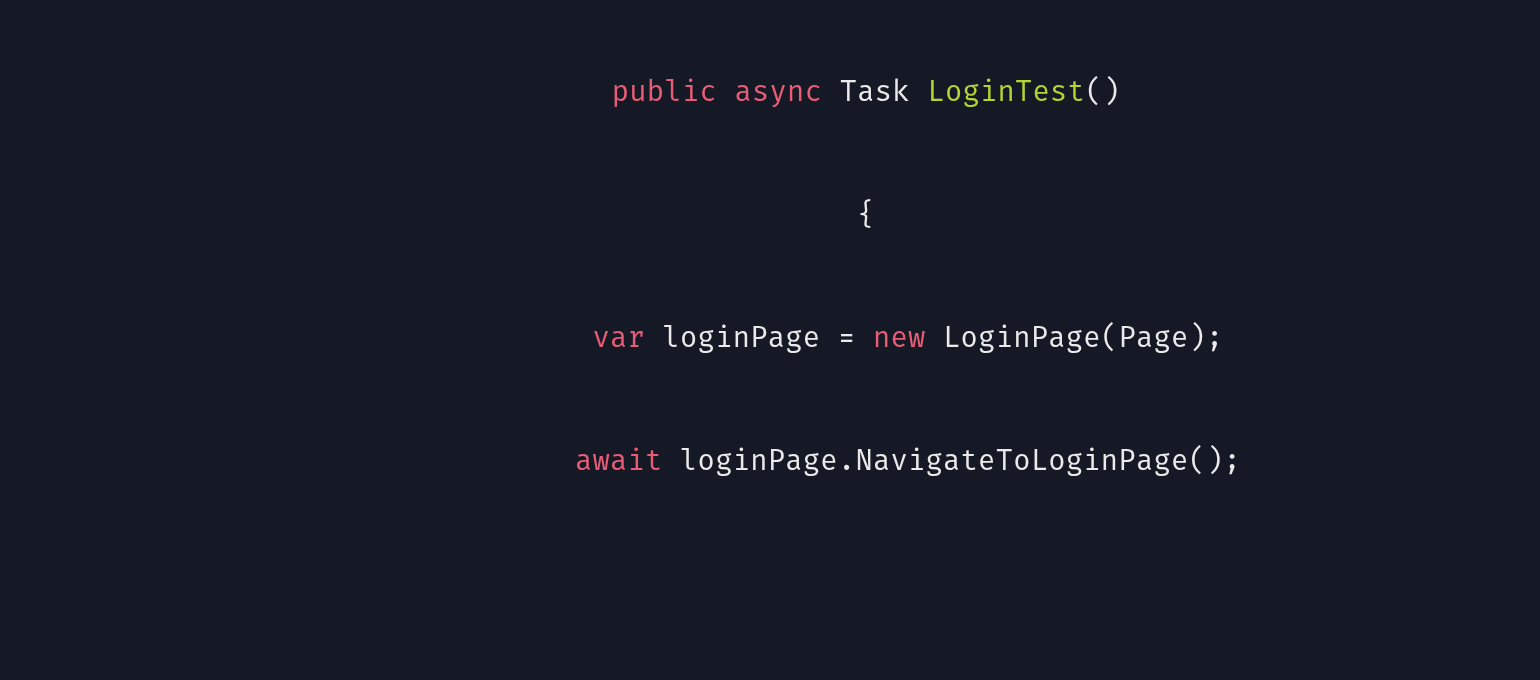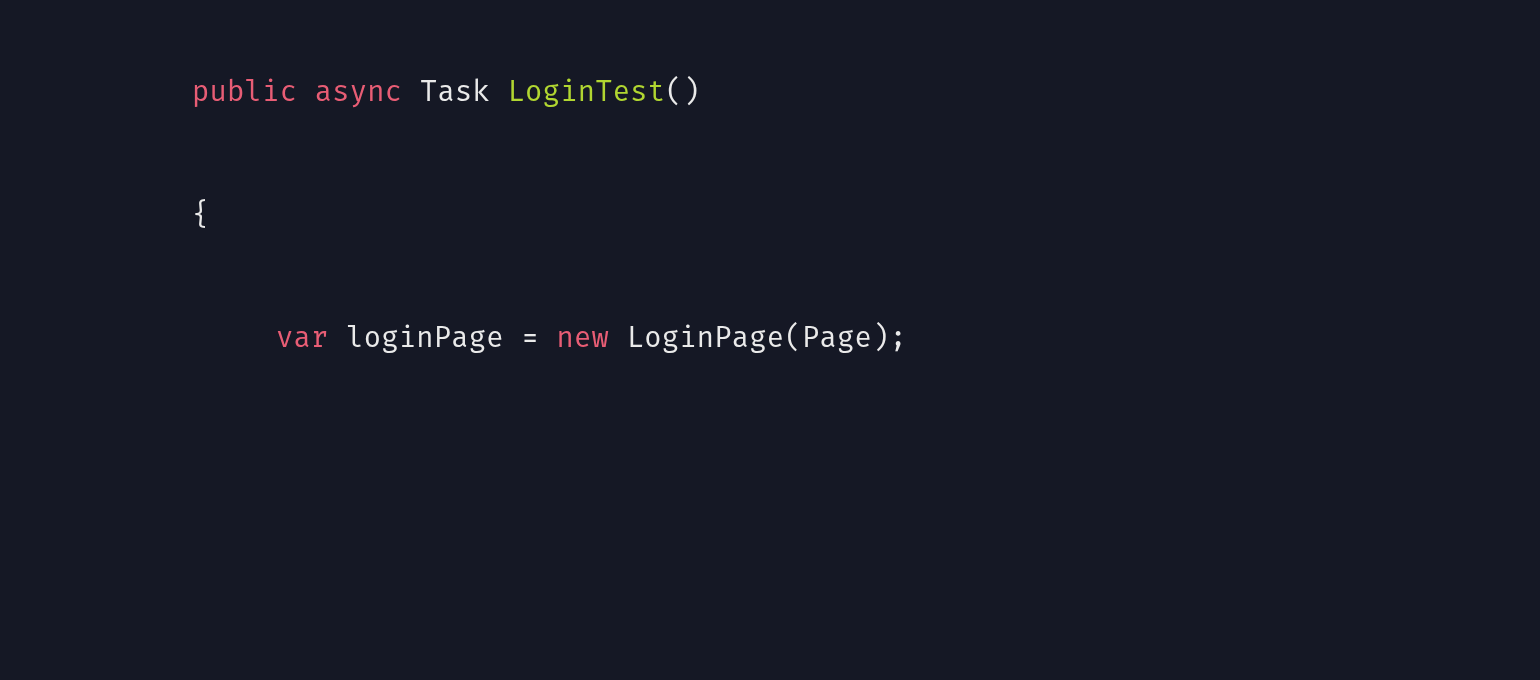--- a/index.html
+++ b/index.html
@@ -19,20 +19,21 @@
       overflow: hidden;
       font-weight: 400;
       letter-spacing: 0.3px;
     }
     .code-block {
       white-space: pre;
       padding-left: 0;
     }
     .line {
       display: block;
+      text-align: center;
     }
     .keyword {
       color: #e85d75;
     }
     .type {
       color: #b1d631;
     }
     .identifier {
       color: #eaeaea;
     }
@@ -42,19 +43,20 @@
     .indent2 { padding-left: 192px; }
     .indent3 { padding-left: 276px; }
   </style>
 </head>
 <body>
 
 <div class="code-block">
 <span class="line indent2"><span class="keyword">public</span> <span class="keyword">async</span> <span class="identifier">Task</span> <span class="type">LoginTest</span><span class="punctuation">()</span></span>
 <span class="line indent2"><span class="punctuation">{</span></span>
 <span class="line indent3"><span class="keyword">var</span> <span class="identifier">loginPage</span> <span class="punctuation">=</span> <span class="keyword">new</span> <span class="identifier">LoginPage</span><span class="punctuation">(</span><span class="identifier">Page</span><span class="punctuation">);</span></span>
+<span class="line indent3"><span class="keyword">await</span> <span class="identifier">loginPage</span><span class="punctuation">.</span><span class="identifier">NavigateToLoginPage</span><span class="punctuation">();</span></span>
 <span class="line indent3">  </span>
 
 
 
 
 
 </div>
 
 </body></html>

